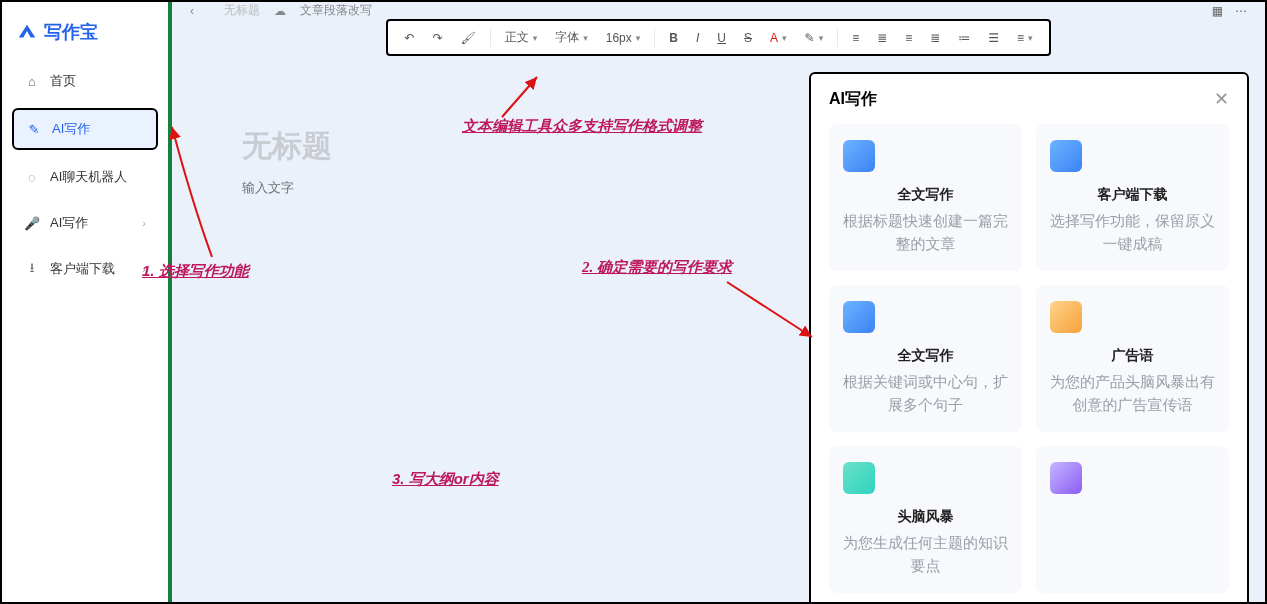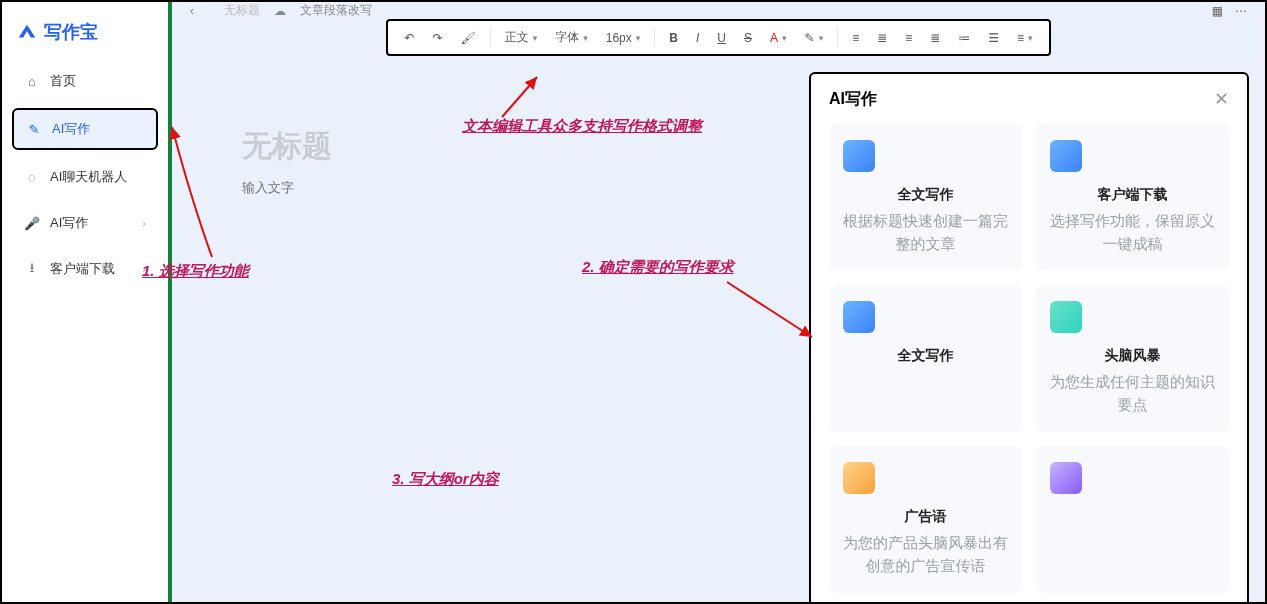--- a/index.html
+++ b/index.html
@@ -159,46 +159,47 @@
             <div class="ai-card-desc">根据标题快速创建一篇完整的文章</div>
           </div>
           <div class="ai-card">
             <div class="ai-card-icon icon-color-blue"></div>
             <div class="ai-card-title">客户端下载</div>
             <div class="ai-card-desc">选择写作功能，保留原义一键成稿</div>
           </div>
           <div class="ai-card">
             <div class="ai-card-icon icon-color-blue"></div>
             <div class="ai-card-title">全文写作</div>
+            <div class="ai-card-desc">根据关键词或中心句，扩展多个句子</div>
+          </div>
+          <div class="ai-card">
+            <div class="ai-card-icon icon-color-orange"></div>
+            <div class="ai-card-title">广告语</div>
+            <div class="ai-card-desc">为您的产品头脑风暴出有创意的广告宣传语</div>
           </div>
           <div class="ai-card">
             <div class="ai-card-icon icon-color-teal"></div>
             <div class="ai-card-title">头脑风暴</div>
             <div class="ai-card-desc">为您生成任何主题的知识要点</div>
           </div>
-          <div class="ai-card">
-            <div class="ai-card-icon icon-color-orange"></div>
-            <div class="ai-card-title">广告语</div>
-            <div class="ai-card-desc">为您的产品头脑风暴出有创意的广告宣传语</div>
-          </div>
           <div class="ai-card" style="padding-bottom:40px">
             <div class="ai-card-icon icon-color-purple"></div>
           </div>
           <div class="ai-card" style="padding-bottom:40px">
             <div class="ai-card-icon icon-color-blue"></div>
           </div>
         </div>
       </div>
     </div>
   </div>
 </div>
 
 <div class="anno" style="left:140px; top:260px;">1. 选择写作功能</div>
 <div class="anno" style="left:460px; top:115px;">文本编辑工具众多支持写作格式调整</div>
-<div class="anno" style="left:580px; top:256px;">2. 确定需要的写作要求</div>
+<div class="anno" style="left:580px; top:256px;font-family:Liberation Serif, serif;">2. 确定需要的写作要求</div>
 <div class="anno" style="left:390px; top:468px;">3. 写大纲or内容</div>
 
 <svg class="arrow-svg" style="left:160px; top:120px;" width="60" height="140">
   <defs>
       <marker id="ah1" markerWidth="8" markerHeight="8" refX="6" refY="3" orient="auto">
         <path d="M0,0 L6,3 L0,6 Z" fill="#d11"></path>
       </marker>
     </defs>
   <path d="M50,135 Q30,80 10,5" stroke="#d11" stroke-width="2" fill="none" marker-end="url(#ah1)"></path>
 </svg>

